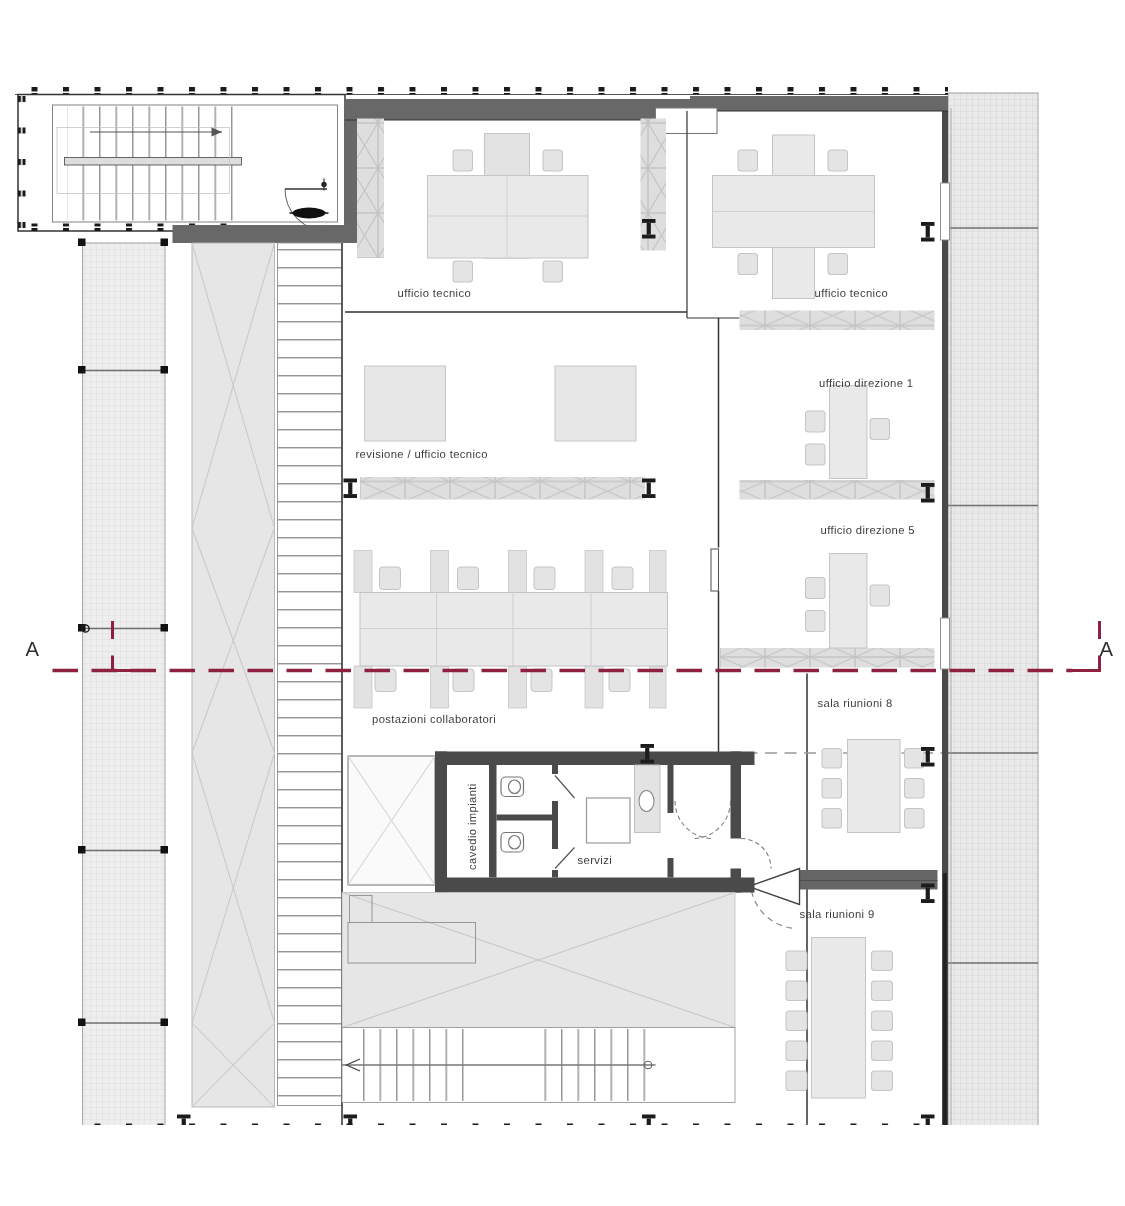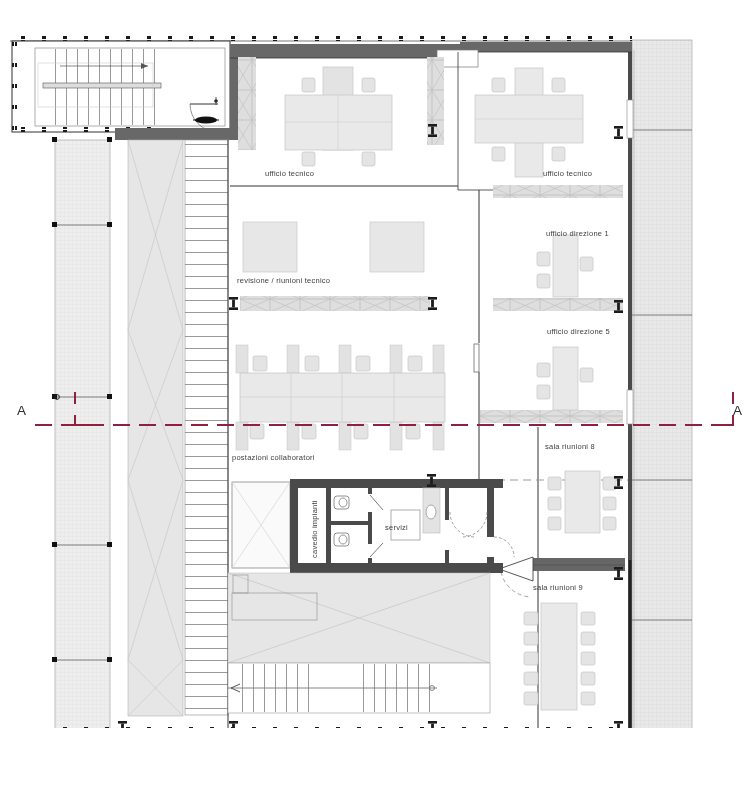--- a/index.html
+++ b/index.html
@@ -1,18 +1,19 @@
 <!DOCTYPE html>
 <html><head>
 <meta charset="utf-8">
 <style>
   html,body{margin:0;padding:0;background:#fff;}
   #stage{
     position:relative;width:750px;height:728px;background:#ffffff;overflow:hidden;
     font-family:"Liberation Sans",sans-serif;
+    margin-top:22px;
   }
   #plan-svg{position:absolute;left:0;top:0;}
   .room-label{
     position:absolute;font-size:7.5px;letter-spacing:.25px;color:#3d3d3d;
     white-space:nowrap;line-height:1;
   }
   .vertical-label{
     transform:rotate(-90deg);transform-origin:0 0;
   }
   .section-mark{
@@ -381,25 +382,25 @@
 <span class="room-label" style="left:543px;top:170px">ufficio tecnico</span>
 
 <span class="room-label" style="left:546px;top:230px">ufficio direzione 1</span>
 
 <span class="room-label" style="left:547px;top:328px">ufficio direzione 5</span>
 
 <span class="room-label" style="left:545px;top:443px">sala riunioni 8</span>
 
 <span class="room-label" style="left:533px;top:584px">sala riunioni 9</span>
 
-<span class="room-label" style="left:237px;top:277px">revisione / riunioni tecnico</span>
-
-<span class="room-label" style="left:232px;top:454px">postazioni collaboratori</span>
-
-<span class="room-label" style="left:385px;top:524px">servizi</span>
+<span class="room-label" style="left:237px;top:277px">revisione / ufficio tecnico</span>
+
+<span class="room-label" style="left:248px;top:454px">postazioni collaboratori</span>
+
+<span class="room-label" style="left:385px;top:548px">servizi</span>
 
 <span class="room-label vertical-label" style="left:311px;top:558px">cavedio impianti</span>
 
 <span class="section-mark" style="left:17px;top:404px">A</span>
 
 <span class="section-mark" style="left:733px;top:404px">A</span>
 
 </div>
 
 </body></html>

